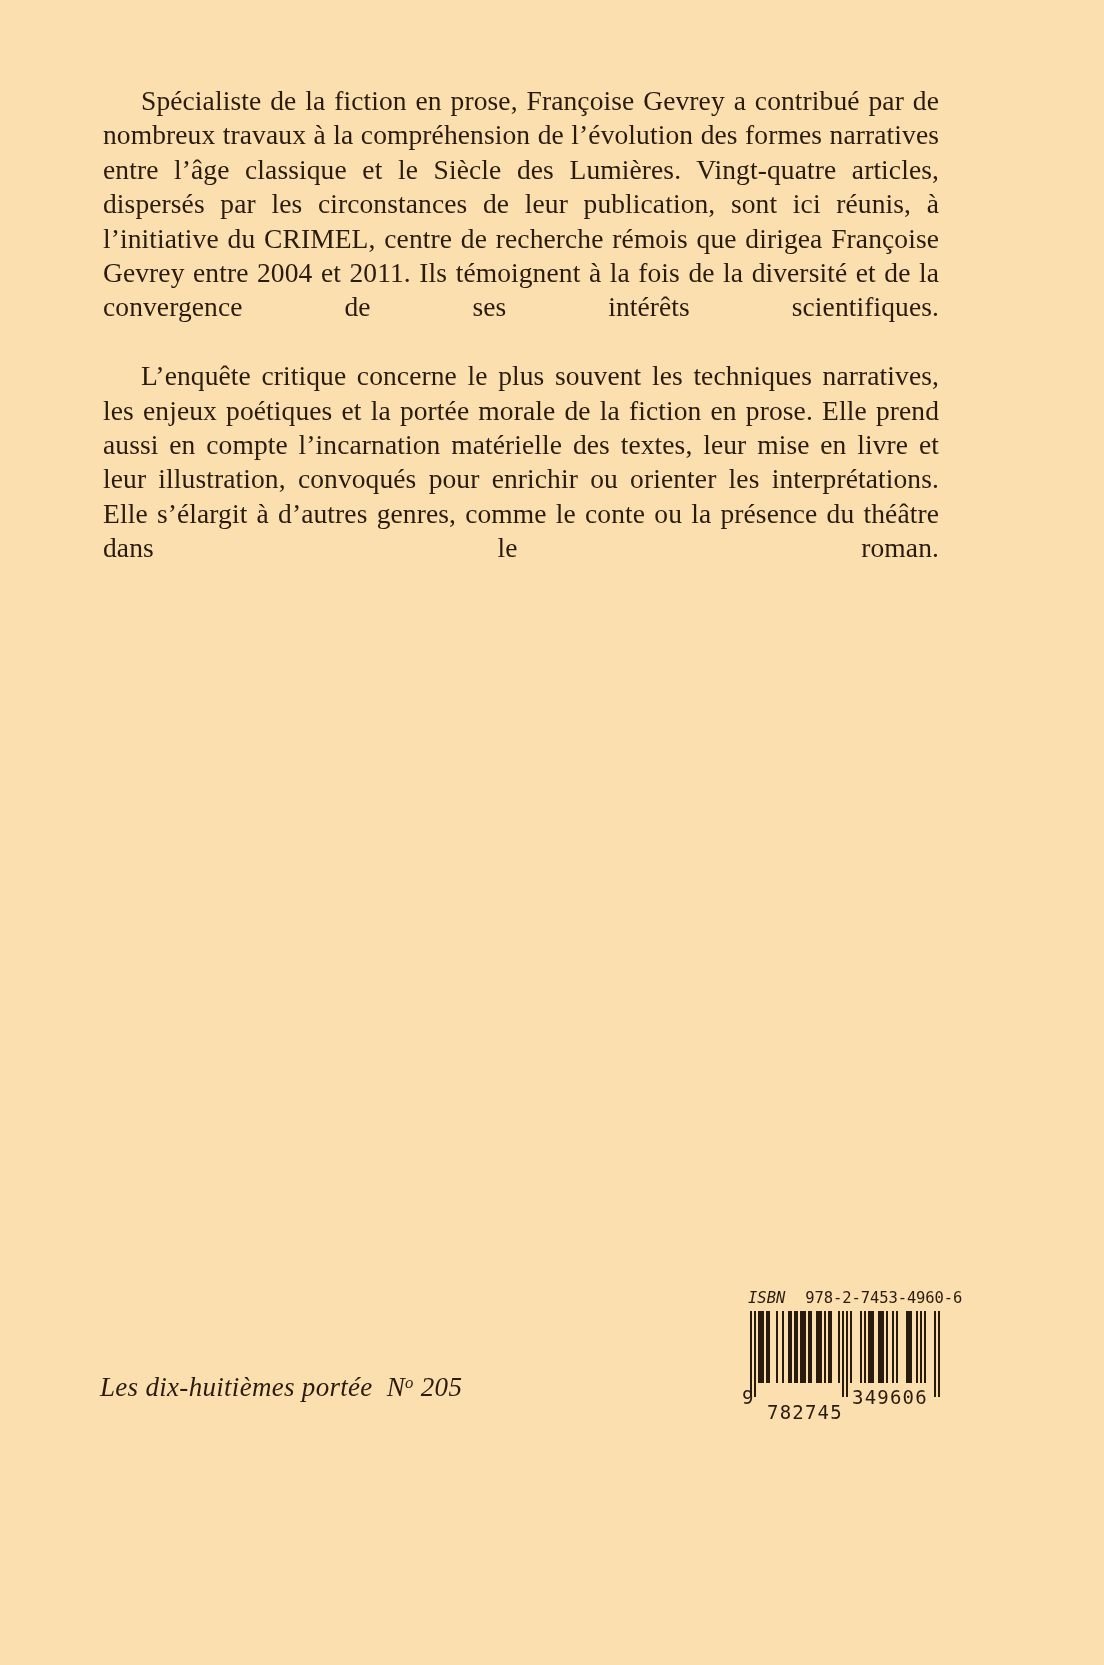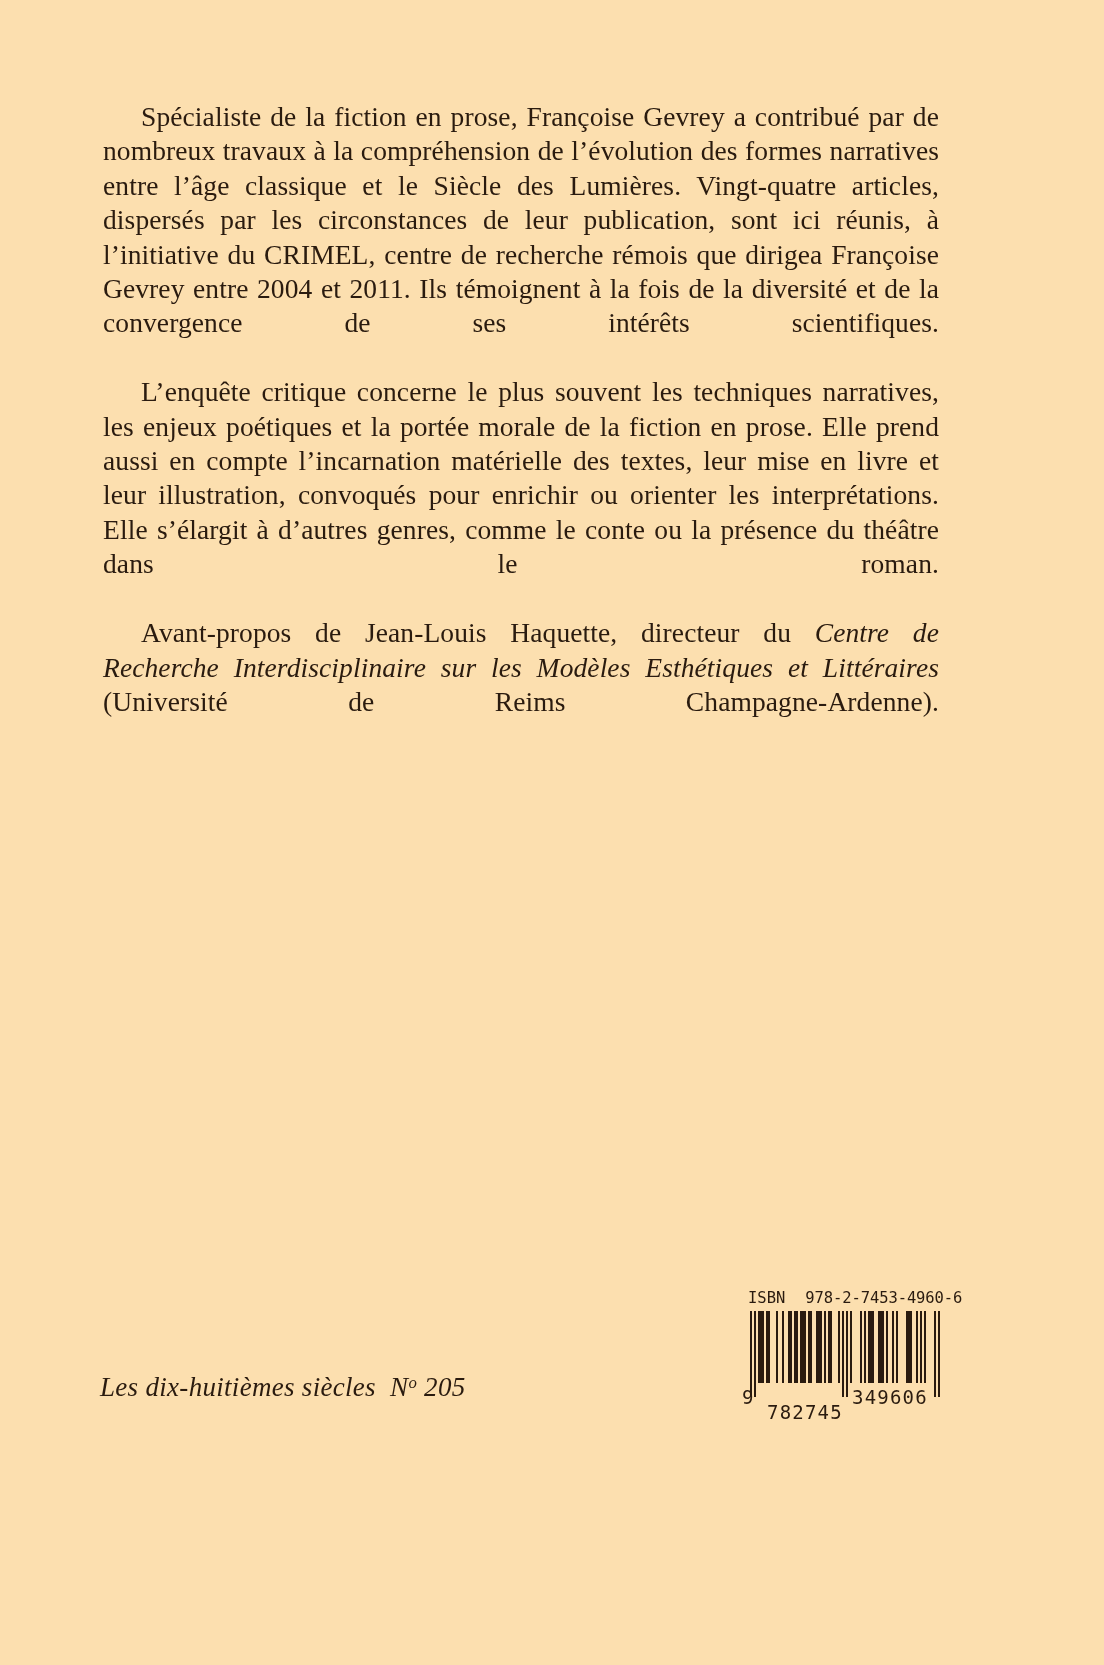--- a/index.html
+++ b/index.html
@@ -18,21 +18,21 @@
     overflow: hidden;
     font-family: "Liberation Serif", "DejaVu Serif", serif;
     color: #2a1b0f;
     box-sizing: border-box;
   }
 
   
   .blurb {
     position: absolute;
     left: 103px;
-    top: 100px;
+    top: 84px;
     width: 836px;
   }
   .blurb p {
     margin: 0;
     text-align: justify;
     text-justify: inter-word;
     text-indent: 38px;
     font-size: 27.5px;
     line-height: 34.4px;
     letter-spacing: 0.1px;
@@ -89,20 +89,21 @@
     font-family: "DejaVu Sans Mono", "Liberation Mono", monospace;
     font-size: 15.5px;
     letter-spacing: -0.2px;
     color: #2a1b0f;
     white-space: nowrap;
     margin-left: 6px;
     margin-bottom: 4px;
   }
   .isbn-line .isbn-word {
     letter-spacing: 0px;
+    font-style: italic;
   }
   .isbn-line .isbn-digits {
     margin-left: 20px;
     letter-spacing: -0.1px;
   }
   .ean {
     position: relative;
     width: 200px;
     height: 104px;
     background: #fcdfaf;
@@ -155,25 +156,24 @@
   }
 </style>
 </head>
 <body>
 
 <div class="page">
 
   <div class="blurb">
     <p class="justify-all">Spécialiste de la fiction en prose, Françoise Gevrey a contribué par de nombreux travaux à la compréhension de l’évolution des formes narratives entre l’âge classique et le Siècle des Lumières. Vingt-quatre articles, dispersés par les circonstances de leur publication, sont ici réunis, à l’initiative du CRIMEL, centre de recherche rémois que dirigea Françoise Gevrey entre 2004 et 2011. Ils témoignent à la fois de la diversité et de la convergence de ses intérêts scientifiques.</p>
     <p class="justify-all">L’enquête critique concerne le plus souvent les techniques narratives, les enjeux poétiques et la portée morale de la fiction en prose. Elle prend aussi en compte l’incarnation matérielle des textes, leur mise en livre et leur illustration, convoqués pour enrichir ou orienter les interprétations. Elle s’élargit à d’autres genres, comme le conte ou la présence du théâtre dans le roman.</p>
-    <p class="justify-all"><span>Avant-propos de Jean-Louis Haquette, directeur du </span><i>Centre de Recherche Interdisciplinaire sur les Modèles Esthétiques et Littéraires</i><span> (Université de Reims Champagne-Ardenne).</span></p>
   </div>
 
   <div class="series-line">
-    <span>Les dix-huitièmes siècles</span>
+    <span>Les dix-huitièmes portée</span>
     <span class="num-sup">&nbsp;<span>N</span><sup>o</sup>&nbsp;<span>205</span></span>
   </div>
 
   <div class="barcode-block">
     <div class="isbn-line">
       <span class="isbn-word">ISBN</span><span class="isbn-digits">978-2-7453-4960-6</span>
     </div>
     <div class="ean">
       <div class="bars">
           <div class="bar guard" style="width: 2px;"></div>

